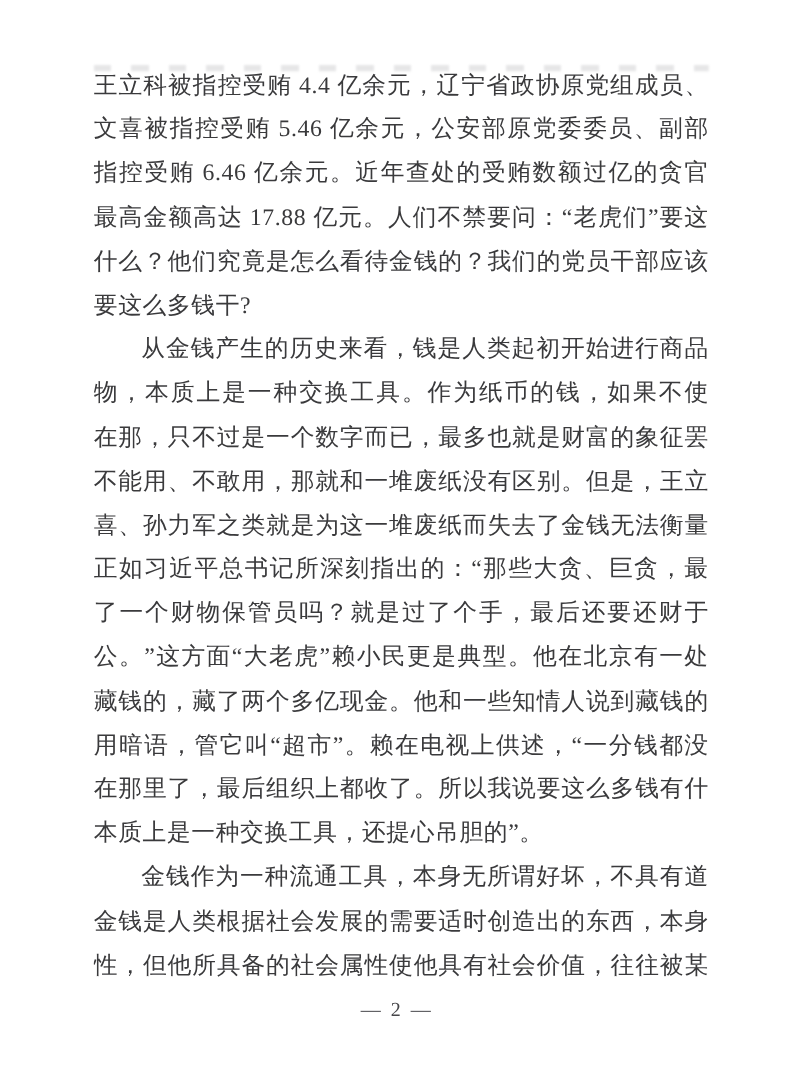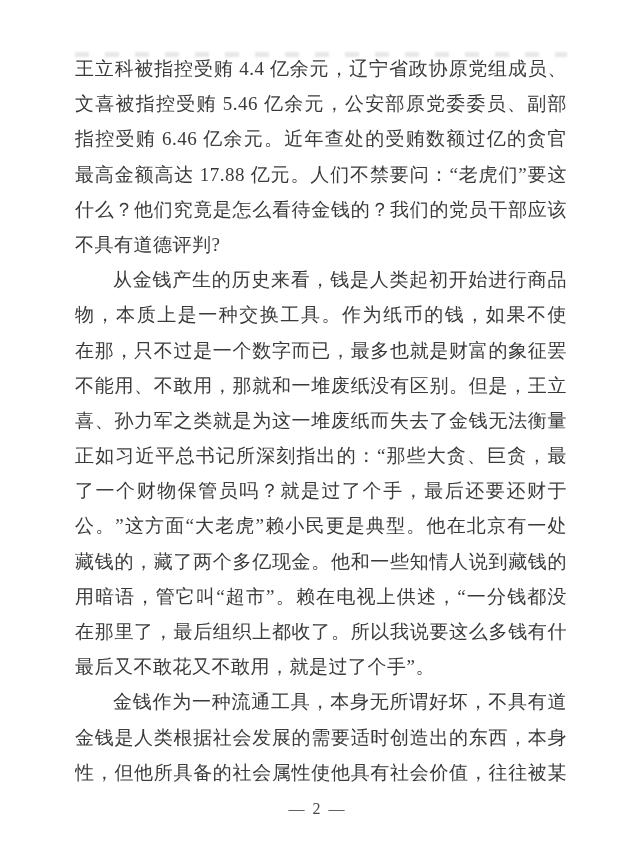--- a/index.html
+++ b/index.html
@@ -67,31 +67,31 @@
 <body>
 
 <div class="page" style="background: rgb(255, 255, 255);">
   <div class="scan-artifact"></div>
   <div class="body-text" id="body-lines" style="color: rgb(58, 58, 60);">
       <div class="line">王立科被指控受贿 4.4 亿余元，辽宁省政协原党组成员、副主席李</div>
       <div class="line">文喜被指控受贿 5.46 亿余元，公安部原党委委员、副部长孙力军被</div>
       <div class="line">指控受贿 6.46 亿余元。近年查处的受贿数额过亿的贪官人数不少，</div>
       <div class="line">最高金额高达 17.88 亿元。人们不禁要问：“老虎们”要这么多钱干</div>
       <div class="line">什么？他们究竟是怎么看待金钱的？我们的党员干部应该树立什</div>
-      <div class="line para-end">不具有道德评判?</div>
+      <div class="line para-end">要这么多钱干?</div>
       <div class="line indent">从金钱产生的历史来看，钱是人类起初开始进行商品交换的产</div>
       <div class="line">物，本质上是一种交换工具。作为纸币的钱，如果不使用，只是放</div>
       <div class="line">在那，只不过是一个数字而已，最多也就是财富的象征罢了。要是</div>
       <div class="line">不能用、不敢用，那就和一堆废纸没有区别。但是，王立科、李文</div>
       <div class="line">喜、孙力军之类就是为这一堆废纸而失去了金钱无法衡量的东西。</div>
       <div class="line">正如习近平总书记所深刻指出的：“那些大贪、巨贪，最后不就当</div>
       <div class="line">了一个财物保管员吗？就是过了个手，最后还要还财于民、还财于</div>
       <div class="line">公。”这方面“大老虎”赖小民更是典型。他在北京有一处房子是专门</div>
       <div class="line">藏钱的，藏了两个多亿现金。他和一些知情人说到藏钱的房子时都</div>
       <div class="line">用暗语，管它叫“超市”。赖在电视上供述，“一分钱都没有花，都放</div>
       <div class="line">在那里了，最后组织上都收了。所以我说要这么多钱有什么用呢，</div>
-      <div class="line para-end">最后又不敢花又不敢用，就是过了个手”。</div>
+      <div class="line para-end">本质上是一种交换工具，还提心吊胆的”。</div>
       <div class="line indent">金钱作为一种流通工具，本身无所谓好坏，不具有道德评判。</div>
       <div class="line">金钱是人类根据社会发展的需要适时创造出的东西，本身没有善恶</div>
       <div class="line">性，但他所具备的社会属性使他具有社会价值，往往被某些人操控，</div>
     </div>
   <div class="footer">— 2 —</div>
 </div>
 
 </body></html>

